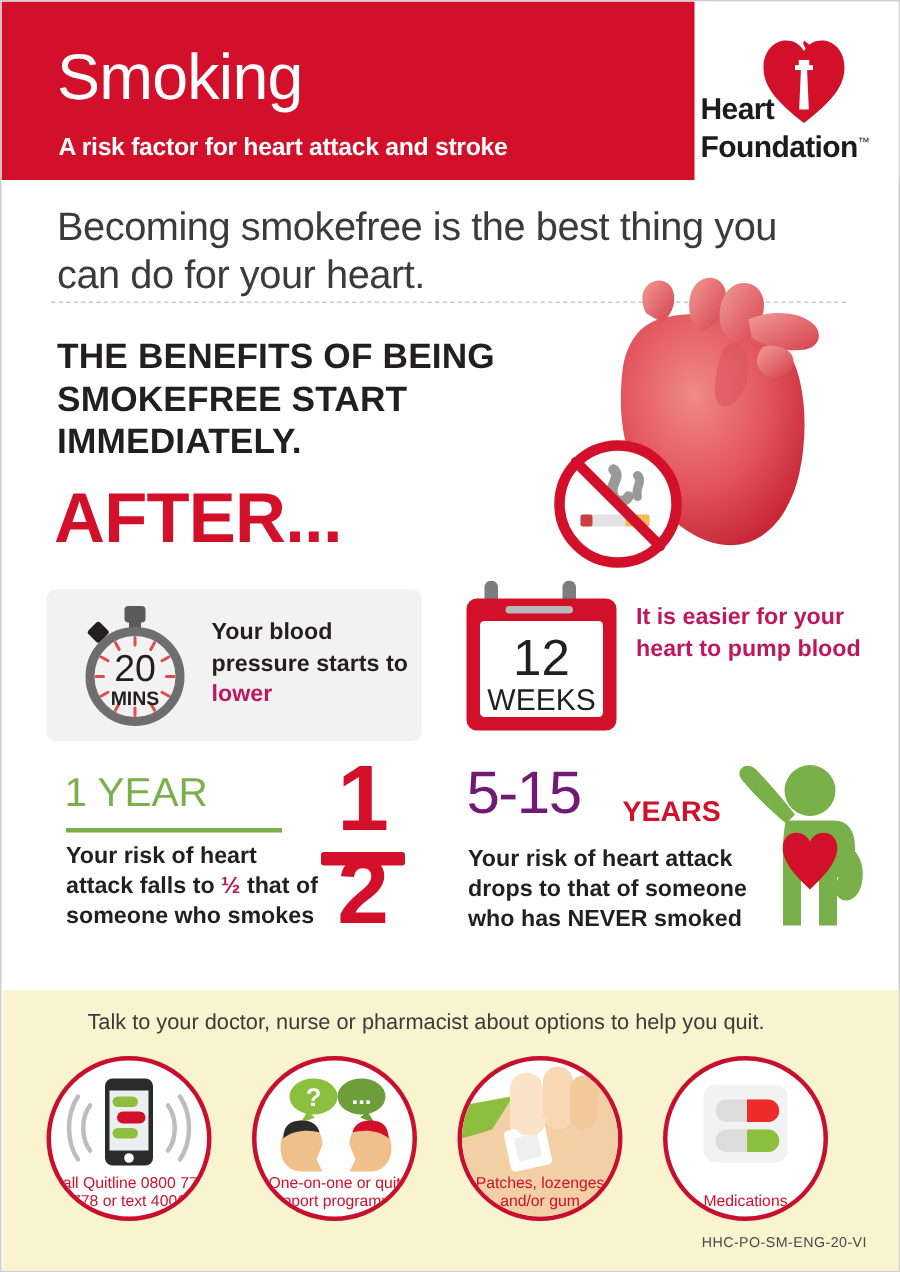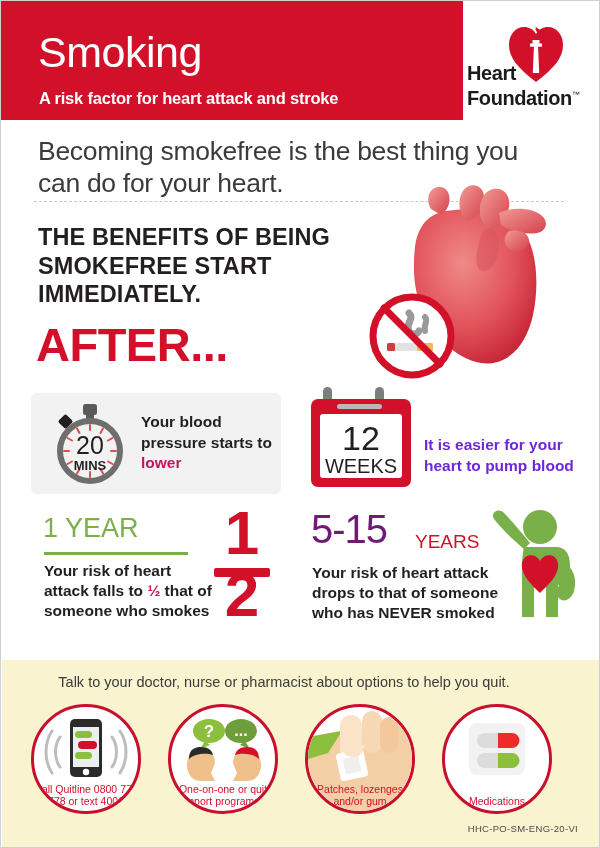--- a/index.html
+++ b/index.html
@@ -81,22 +81,22 @@
   .stopwatch{position:absolute;left:17px;top:9px;width:84px;height:84px;}
   .panel-20-text{
     position:absolute;left:110px;top:19px;width:135px;
     color:#231f20;font-size:15.5px;line-height:20.5px;font-weight:700;
   }
   .red-word{color:#be185d;}
 
   
   .calendar{position:absolute;left:306px;top:386px;width:110px;height:104px;}
   .cal-text{
-    position:absolute;left:423px;top:434px;width:165px;
-    color:#6d28d9;font-size:15.5px;line-height:20.5px;font-weight:700;
+    position:absolute;left:423px;top:401px;width:165px;
+    color:#be185d;font-size:15.5px;line-height:20.5px;font-weight:700;
   }
 
   
   .year1-label{
     position:absolute;left:42px;top:512px;
     color:#7ab04a;font-size:27px;font-weight:400;letter-spacing:0px;
   }
   .year1-rule{
     position:absolute;left:43px;top:551px;width:144px;height:3px;
     background:#7ab04a;
@@ -120,21 +120,21 @@
   }
 
   
   .y515{
     position:absolute;left:310px;top:508px;
     color:#701a75;font-size:40px;font-weight:400;line-height:40px;
     letter-spacing:-1px;
   }
   .y515-unit{
     position:absolute;left:414px;top:530px;
-    color:#d2102a;font-size:19px;font-weight:400;letter-spacing:0px;
+    color:#d2102a;font-size:19px;font-weight:700;letter-spacing:0px;
   }
   .y515-text{
     position:absolute;left:311px;top:562px;width:215px;
     color:#231f20;font-size:15.5px;line-height:20px;font-weight:700;
   }
   .never{font-weight:700;text-align:center;}
   .person{position:absolute;left:487px;top:504px;width:100px;height:130px;}
 
   
   .footer{

